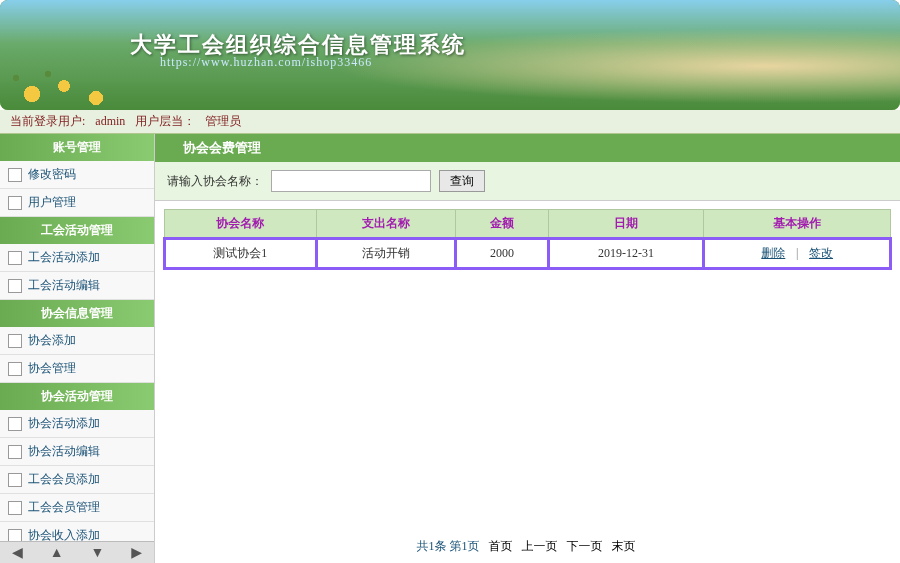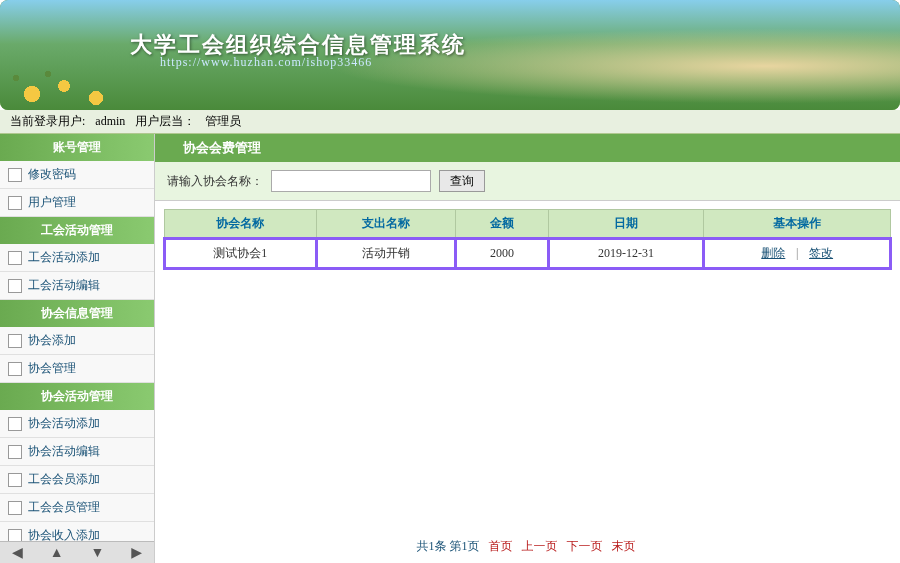--- a/index.html
+++ b/index.html
@@ -45,21 +45,21 @@
       font-size: 12px;
       letter-spacing: 1px;
     }
 
     
     .info-bar {
       background: #e8f0e0;
       border-bottom: 1px solid #b0c890;
       padding: 3px 10px;
       font-size: 12px;
-      color: #000000;
+      color: #7f1d1d;
       height: 24px;
       display: flex;
       align-items: center;
       gap: 10px;
     }
 
     
     .main-container {
       display: flex;
       height: calc(563px - 110px - 24px);
@@ -168,21 +168,21 @@
       width: 100%;
       border-collapse: collapse;
       font-size: 12px;
     }
 
     .data-table th {
       background: #d0e8c0;
       border: 1px solid #b0c8a0;
       padding: 5px 8px;
       text-align: center;
-      color: #0369a1;
+      color: #a21caf;
       font-weight: bold;
     }
 
     .data-table td {
       border: 3px solid #8b5cf6;
       padding: 5px 10px;
       text-align: center;
       color: #333;
       background: #fff;
     }
@@ -203,21 +203,21 @@
 
     
     .pagination {
       text-align: center;
       padding: 8px;
       font-size: 12px;
       color: #1a5276;
       background: #fff;
     }
     .pagination a {
-      color: #b91c1c;
+      color: #000000;
       text-decoration: none;
       margin: 0 3px;
       cursor: pointer;
     }
 
     
     .sidebar-bottom-nav {
       display: flex;
       justify-content: space-between;
       align-items: center;

